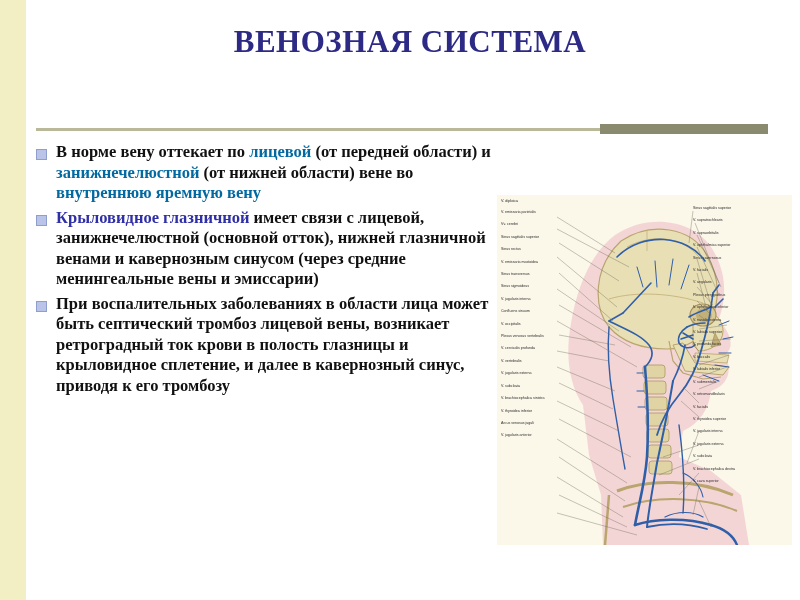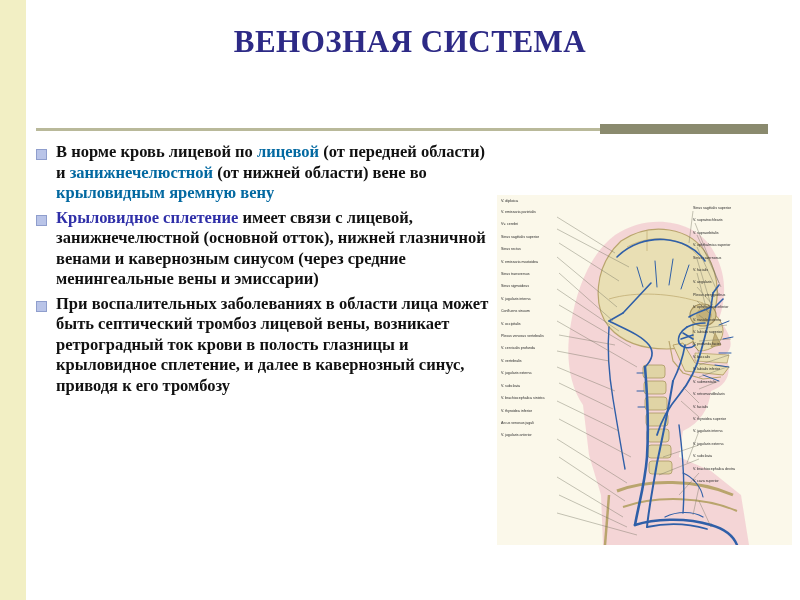--- a/index.html
+++ b/index.html
@@ -155,29 +155,29 @@
     <div class="title-line">ВЕНОЗНАЯ СИСТЕМА</div>
   </div>
   <div class="title-rule"></div>
   <div class="title-rule-dark"></div>
 
   <div class="content">
 
     <div class="bullet-row">
       <span class="bullet-marker"></span>
       <div class="bullet-text">
-        <span>В норме кровь лицевой по </span><span class="hl-teal">лицевой</span><span> (от передней области) и </span><span class="hl-teal">занижнечелюстной</span><span> (от нижней области) вене во </span><span class="hl-teal">крыловидным яремную вену</span>
+        <span>В норме вену оттекает по </span><span class="hl-teal">лицевой</span><span> (от передней области) и </span><span class="hl-teal">занижнечелюстной</span><span> (от нижней области) вене во </span><span class="hl-teal">внутреннюю яремную вену</span>
       </div>
     </div>
 
 
     <div class="bullet-row">
       <span class="bullet-marker"></span>
       <div class="bullet-text">
-        <span class="hl-blue">Крыловидное сплетение</span><span> имеет связи с лицевой, занижнечелюстной (основной отток), нижней глазничной венами и кавернозным синусом (через средние менингеальные вены и эмиссарии)</span>
+        <span class="hl-blue">Крыловидное глазничной</span><span> имеет связи с лицевой, занижнечелюстной (основной отток), нижней глазничной венами и кавернозным синусом (через средние менингеальные вены и эмиссарии)</span>
       </div>
     </div>
 
     <div class="bullet-row">
       <span class="bullet-marker"></span>
       <div class="bullet-text">
         <span>При воспалительных заболеваниях в области лица может быть септический тромбоз лицевой вены, возникает ретроградный ток крови в полость глазницы и крыловидное сплетение, и далее в кавернозный синус, приводя к его тромбозу</span>
       </div>
     </div>
 

